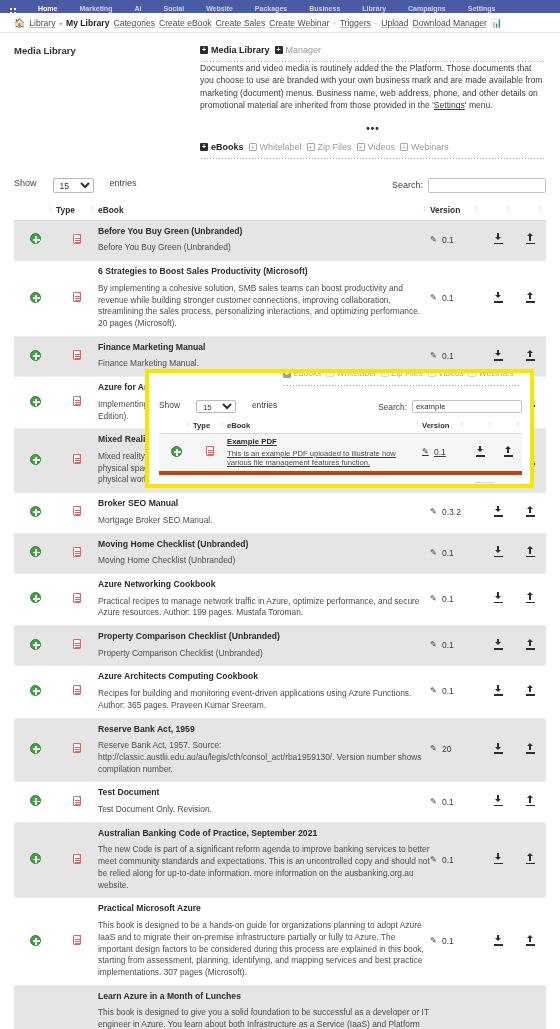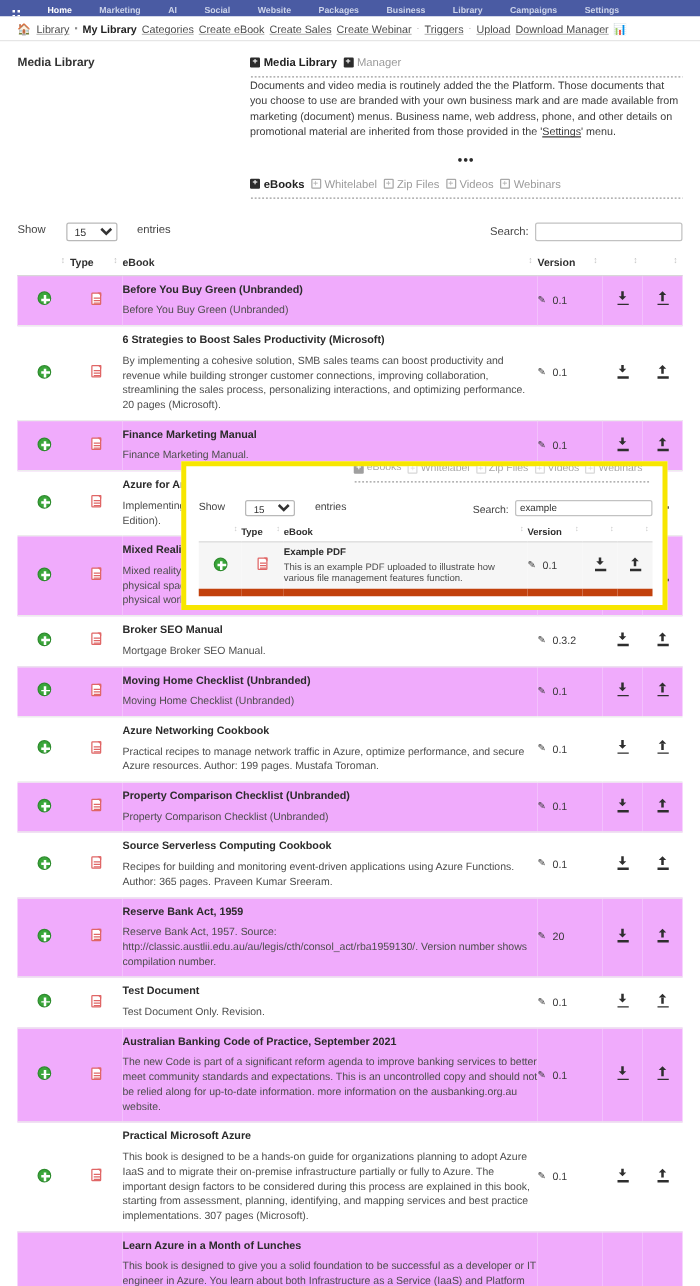--- a/index.html
+++ b/index.html
@@ -103,21 +103,21 @@
     font-size:8.4px; font-weight:bold; color:#2f2f2f; text-align:left;
     padding:4px 0 5px 0; border-bottom:1px solid #d8d8d8; position:relative;
     white-space:nowrap;
   }
   table.dt th.sortable::after{
     content:"\2195"; color:#c3c3c3; font-size:7px; position:absolute; right:4px; top:4px;
   }
   table.dt td{
     border-bottom:1px solid #ececec; padding:5px 0 6px 0; vertical-align:middle;
   }
-  tr.odd td{ background:#f0abfc; }
+  tr.odd td{ background:#e5e5e5; }
   .c-add{ width:42px; text-align:center; }
   .c-type{ width:42px; text-align:center; }
   .c-book{ }
   .c-ver{ width:52px; }
   .c-dl{ width:32px; text-align:center; }
   .c-ul{ width:32px; text-align:center; }
 
   .plus-icon{
     display:inline-block;width:11px;height:11px;border-radius:50%;
     background:#3aa63a;position:relative;border:1px solid #2e8b2e;
@@ -200,21 +200,21 @@
     color:#333; background:#fff;
   }
   table.ovdt{ width:100%; border-collapse:collapse; margin-top:6px; table-layout:fixed; }
   table.ovdt th{
     font-size:7.6px; font-weight:bold; color:#2f2f2f; text-align:left;
     padding:2px 0 3px 0; border-bottom:1px solid #d8d8d8; position:relative; white-space:nowrap;
   }
   table.ovdt th.sortable::after{
     content:"\2195"; color:#c3c3c3; font-size:6px; position:absolute; right:3px; top:2px;
   }
-  table.ovdt td{ border-bottom:6px solid #c2410c; padding:3px 0 4px 0; vertical-align:middle; background:#f6f6f6; }
+  table.ovdt td{ border-bottom:4px solid #c2410c; padding:3px 0 4px 0; vertical-align:middle; background:#f6f6f6;text-decoration:underline; }
   .ov-title{ font-weight:bold; font-size:7.8px; color:#2b2b2b; }
   .ov-desc{ font-size:7.6px; color:#4d4d4d; margin-top:3px; }
   .ov-bot{
     display:flex; align-items:center; justify-content:space-between;
     margin-top:7px; font-size:8px; color:#444;
   }
   .ov-bot .pager span{ padding:2px 6px; }
   .ov-bot .pager .pg{ padding:2px 6px; }
 </style>
 </head>
@@ -506,21 +506,21 @@
       <span class="dlicon"><i></i></span></td>
     <td class="c-ul">
       <span class="ulicon"><i></i></span></td>
   </tr>
         <tr class="even">
     <td class="c-add">
       <span class="plus-icon"></span></td>
     <td class="c-type">
       <span class="pdf-icon"><i></i></span></td>
     <td class="c-book">
-      <div class="title">Source Serverless Computing Cookbook</div>
+      <div class="title">Azure Architects Computing Cookbook</div>
       <div class="desc">Recipes for building and monitoring event-driven applications using Azure Functions. Author: 365 pages. Praveen Kumar Sreeram.</div>
           </td>
     <td class="c-ver">
       <span class="ver">
               <span class="pencil-icon">✎</span>
       <span>0.1</span>
             </span>
           </td>
     <td class="c-dl">
       <span class="dlicon"><i></i></span></td>

